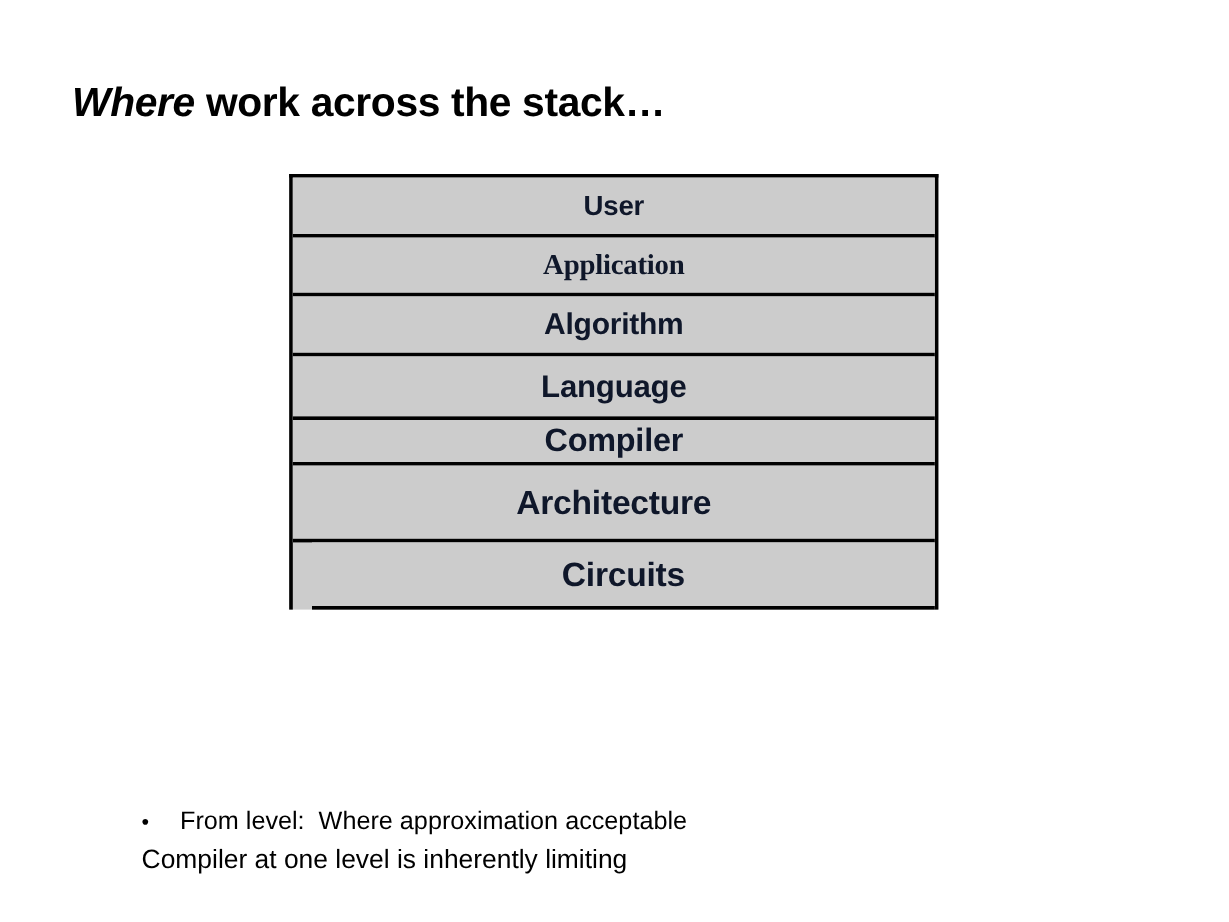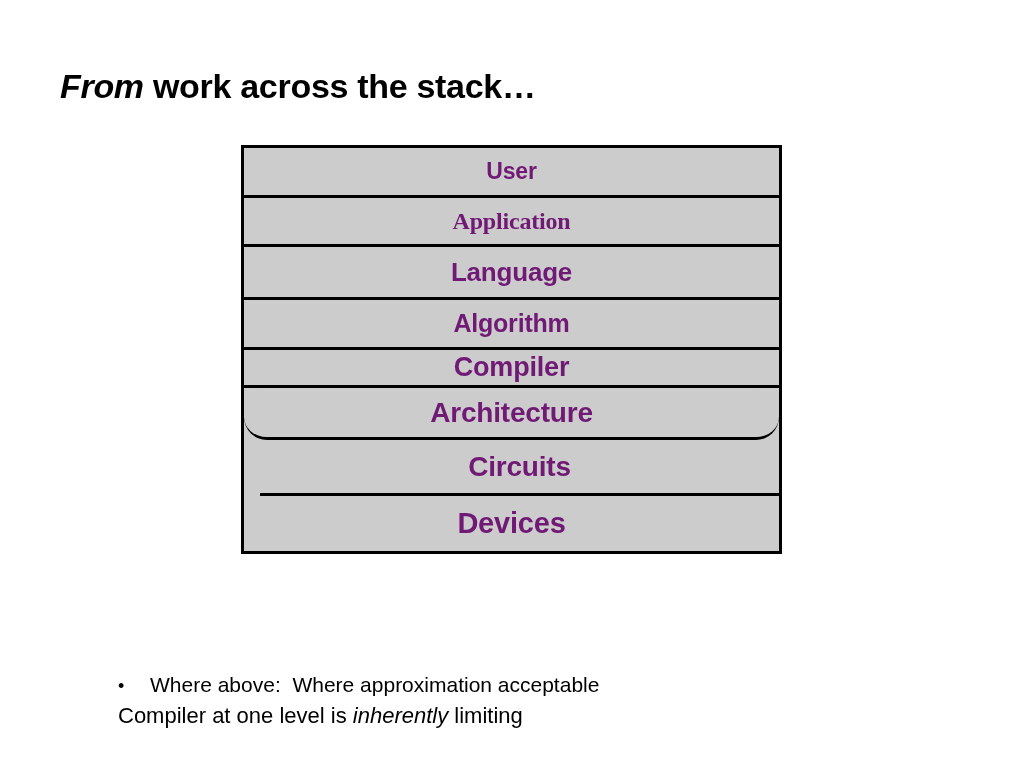--- a/index.html
+++ b/index.html
@@ -44,31 +44,31 @@
     background: #cccccc;
   }
   .stack-layer {
     box-sizing: border-box;
     border-bottom: 3px solid #000000;
     background: #cccccc;
     display: flex;
     align-items: center;
     justify-content: center;
     font-weight: bold;
-    color: #701a75;
+    color: #0f172a;
     text-align: center;
     letter-spacing: -0.2px;
   }
   
   .stack-layer.s0 { height: 50px; font-size: 23px; }
   .stack-layer.s1 { height: 49px; font-size: 24px; font-family: Liberation Serif, serif; }
   .stack-layer.s2 { height: 50px; font-size: 25px; }
   .stack-layer.s3 { height: 53px; font-size: 26px; }
   .stack-layer.s4 { height: 38px; font-size: 27px; }
-  .stack-layer.s5 { height: 52px; font-size: 28px; border-radius: 23px; }
+  .stack-layer.s5 { height: 64px; font-size: 28px; }
   .stack-layer.s6 { height: 56px; font-size: 28px; margin-left: 16px; }
   .stack-layer.s7 { height: 58px; font-size: 29px; }
 
   
   #bullet-list {
     position: absolute;
     left: 118px;
     top: 600px;
     font-size: 21px;
     line-height: 34px;
@@ -91,56 +91,52 @@
   
   #footer-note {
     position: absolute;
     left: 118px;
     top: 701px;
     font-size: 22px;
     white-space: pre;
     line-height: 30px;
   }
   #footer-note .emph {
-    font-style: italic;
   }
 </style>
 </head>
 <body>
 
-<div id="slide-title"><span class="emph">From</span><span> work across the stack…</span></div>
+<div id="slide-title"><span class="emph">Where</span><span> work across the stack…</span></div>
 
 <div id="stack-diagram">
   <div class="stack-layer s0">
     <span>User</span>
   </div>
   <div class="stack-layer s1">
     <span>Application</span>
   </div>
+  <div class="stack-layer s2">
+    <span>Algorithm</span>
+  </div>
   <div class="stack-layer s3">
     <span>Language</span>
-  </div>
-  <div class="stack-layer s2">
-    <span>Algorithm</span>
   </div>
   <div class="stack-layer s4">
     <span>Compiler</span>
   </div>
   <div class="stack-layer s5">
     <span>Architecture</span>
   </div>
   <div class="stack-layer s6">
     <span>Circuits</span>
   </div>
-  <div class="stack-layer s7">
-    <span>Devices</span>
-  </div>
 </div>
 
 <div id="bullet-list">
   <div class="bullet-row">
     <span class="bullet-marker">•</span>
-    <span class="bullet-text">Where above:  Where approximation acceptable</span>
+    <span class="bullet-text">From level:  Where approximation acceptable</span>
   </div>
   
 </div>
 
 <div id="footer-note"><span>Compiler at one level is </span><span class="emph">inherently</span><span> limiting</span></div>
 
 </body></html>

